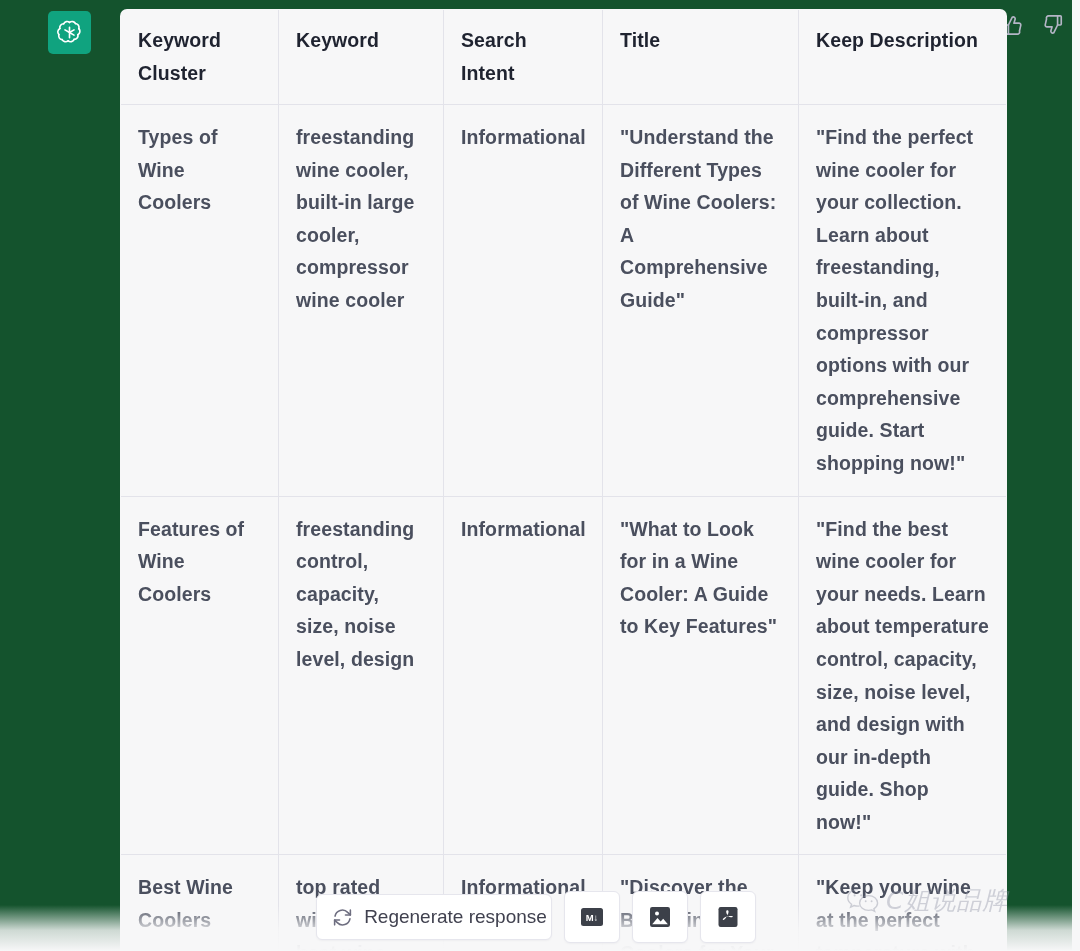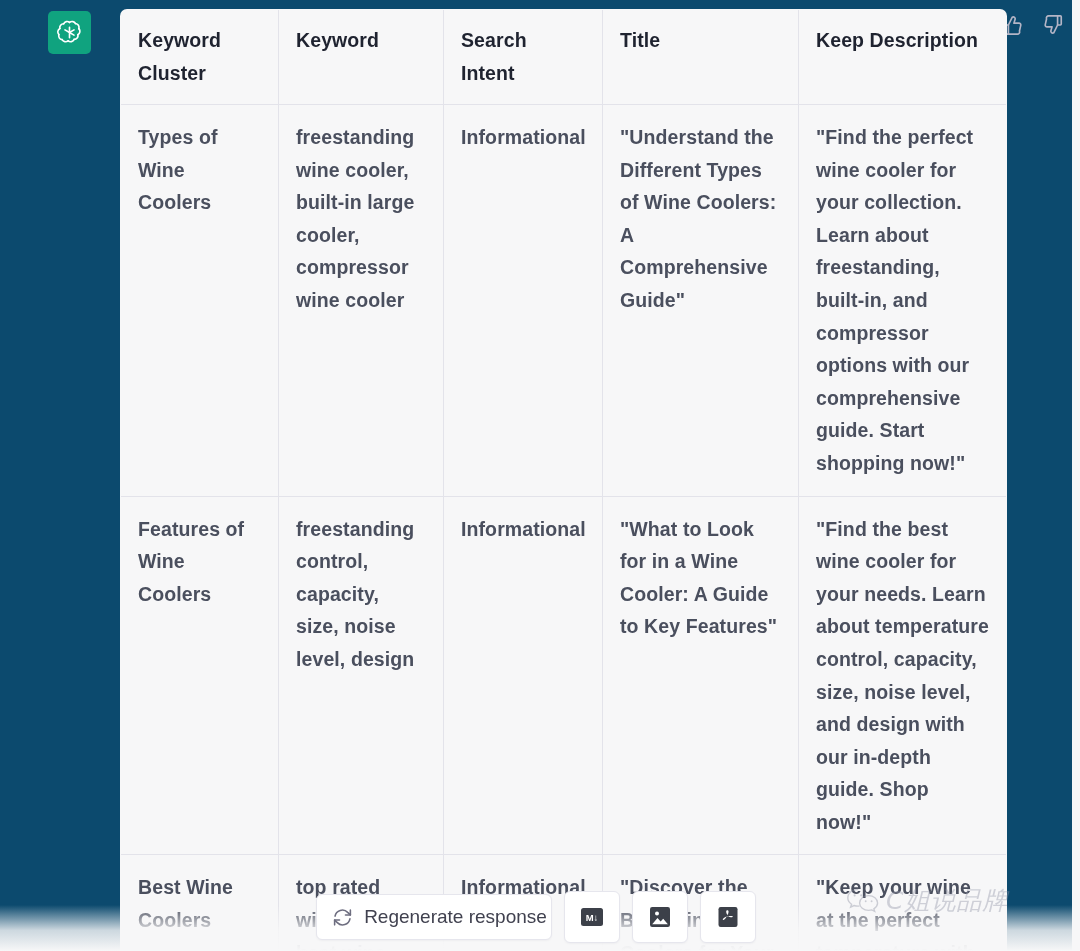--- a/index.html
+++ b/index.html
@@ -8,21 +8,21 @@
     width: 1080px; height: 951px;
     overflow: hidden;
     background: #f7f7f8;
     font-family: "Liberation Sans", sans-serif;
   }
 
   #root {
     position: relative;
     width: 1072px;
     height: 951px;
-    background: #0c4a6e;
+    background: #14532d;
     overflow: hidden;
   }
 
   
   .avatar {
     position: absolute;
     left: 48px;
     top: 11px;
     width: 43px;
     height: 43px;

